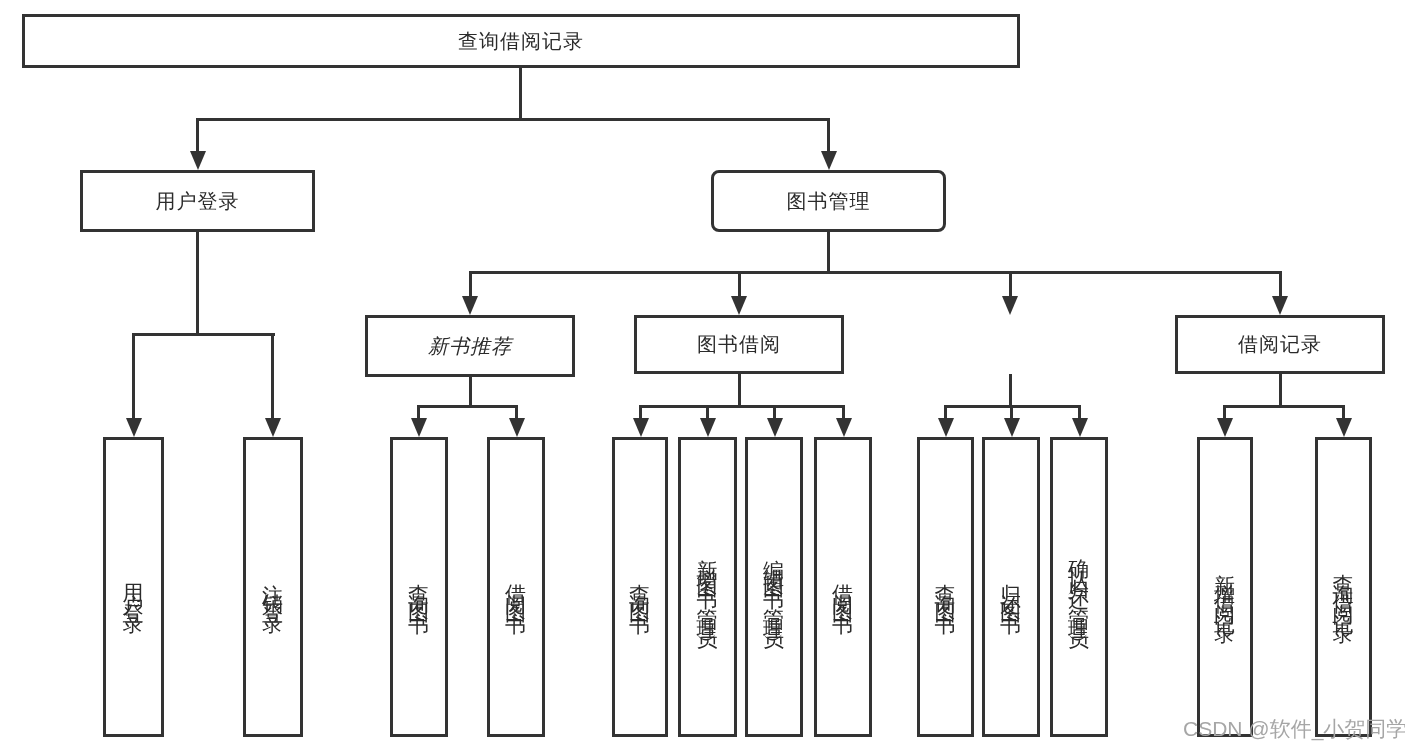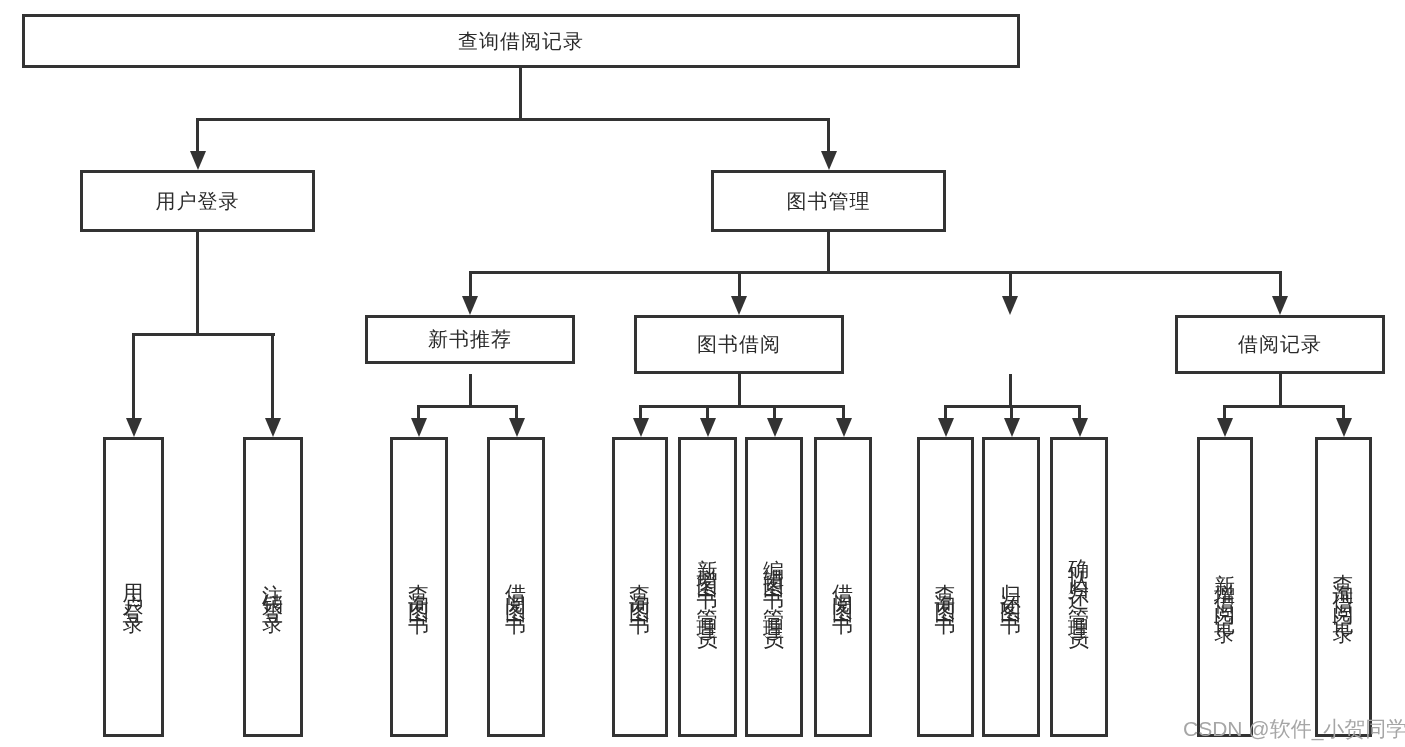--- a/index.html
+++ b/index.html
@@ -76,21 +76,21 @@
   <div class="vline" style="left:519px; top:68px; height:52px;"></div>
   <div class="hline" style="left:196px; top:118px; width:634px;"></div>
   <div class="vline" style="left:196px; top:118px; height:36px;"></div>
   <div class="arrowhead" style="left:190px; top:151px;"></div>
   <div class="vline" style="left:827px; top:118px; height:36px;"></div>
   <div class="arrowhead" style="left:821px; top:151px;"></div>
 
   <div class="box" style="left:80px; top:170px; width:235px; height:62px;">
     <span>用户登录</span>
   </div>
-  <div class="box" style="left:711px; top:170px; width:235px; height:62px;">
+  <div class="box" style="left:711px; top:170px; width:235px; height:62px;border-radius:8px;">
     <span>图书管理</span>
   </div>
 
   <div class="vline" style="left:196px; top:232px; height:104px;"></div>
   <div class="hline" style="left:132px; top:333px; width:143px;"></div>
   <div class="vline" style="left:132px; top:333px; height:88px;"></div>
   <div class="arrowhead" style="left:126px; top:418px;"></div>
   <div class="vline" style="left:271px; top:333px; height:88px;"></div>
   <div class="arrowhead" style="left:265px; top:418px;"></div>
 
@@ -98,21 +98,21 @@
   <div class="hline" style="left:469px; top:271px; width:813px;"></div>
   <div class="vline" style="left:469px; top:271px; height:28px;"></div>
   <div class="arrowhead" style="left:462px; top:296px;"></div>
   <div class="vline" style="left:738px; top:271px; height:28px;"></div>
   <div class="arrowhead" style="left:731px; top:296px;"></div>
   <div class="vline" style="left:1009px; top:271px; height:28px;"></div>
   <div class="arrowhead" style="left:1002px; top:296px;"></div>
   <div class="vline" style="left:1279px; top:271px; height:28px;"></div>
   <div class="arrowhead" style="left:1272px; top:296px;"></div>
 
-  <div class="box" style="left:365px; top:315px; width:210px; height:49px;">
+  <div class="box" style="left:365px; top:315px; width:210px; height:62px;font-style:italic;">
     <span>新书推荐</span>
   </div>
   <div class="box" style="left:634px; top:315px; width:210px; height:59px;">
     <span>图书借阅</span>
   </div>
   <div class="box" style="left:1175px; top:315px; width:210px; height:59px;text-align:right;">
     <span>借阅记录</span>
   </div>
 
   <div class="vline" style="left:469px; top:374px; height:34px;"></div>

